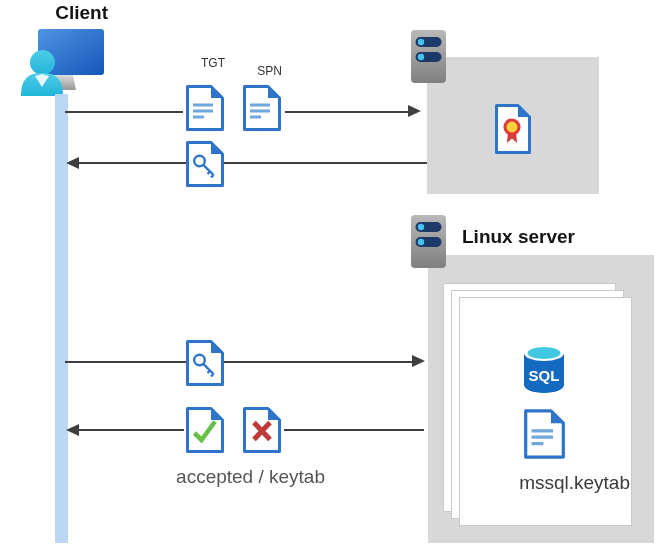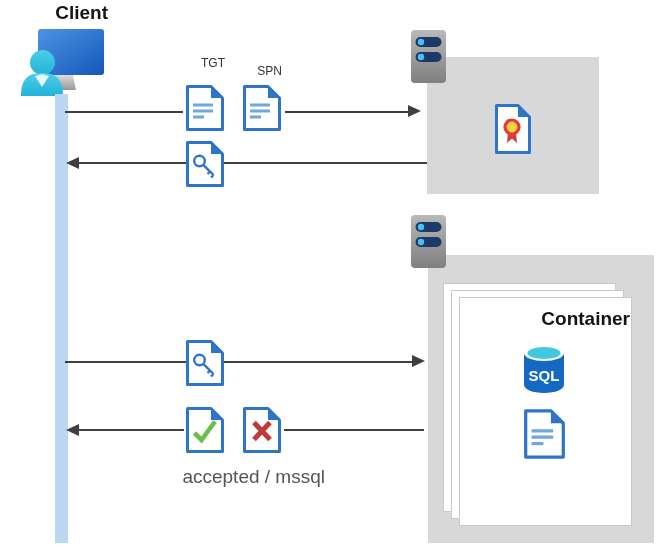--- a/index.html
+++ b/index.html
@@ -80,40 +80,41 @@
   <div class="abs panel" style="left:428px;top:255px;width:226px;height:288px;"></div>
 
   <svg class="abs" style="left:410px;top:214px;" width="37" height="55" viewBox="0 0 37 55">
     <rect x="1" y="1" width="35" height="53" rx="4" fill="url(#gSrv)"></rect>
     <rect x="5.5" y="8" width="26" height="10" rx="5" fill="#1d3968"></rect>
     <circle cx="11" cy="13" r="3.2" fill="#47c2f0"></circle>
     <rect x="5.5" y="23" width="26" height="10" rx="5" fill="#1d3968"></rect>
     <circle cx="11" cy="28" r="3.2" fill="#47c2f0"></circle>
   </svg>
 
+  <div class="abs title" style="left:462px;top:226px;width:190px;">Linux server</div>
 
   <div class="abs card" style="left:443px;top:283px;"></div>
   <div class="abs card" style="left:451px;top:290px;"></div>
   <div class="abs card" style="left:459px;top:297px;"></div>
 
-  <div class="abs title ctr" style="left:459px;top:308px;width:171px;">Container</div>
 
   <svg class="abs" style="left:521px;top:343px;" width="46" height="52" viewBox="0 0 46 52">
     <path d="M3 10 L3 42 C3 46.4 11.9 50 23 50 C34.1 50 43 46.4 43 42 L43 10 Z" fill="#1469c0"></path>
     <ellipse cx="23" cy="10" rx="20" ry="8" fill="#ffffff"></ellipse>
     <ellipse cx="23" cy="10" rx="16.5" ry="6" fill="#41c8e0"></ellipse>
     <text x="23" y="38" text-anchor="middle" font-size="15" font-weight="bold" fill="#ffffff">SQL</text>
   </svg>
 
   <svg class="abs" style="left:523px;top:407px;" width="43" height="54" viewBox="0 0 40 48">
     <path d="M2.5 2.5 L26 2.5 L37.5 14 L37.5 45.5 L2.5 45.5 Z" fill="#ffffff" stroke="#2e75c9" stroke-width="3" stroke-linejoin="round"></path>
     <path d="M26 2.5 L26 14 L37.5 14 Z" fill="#2e75c9"></path>
     <path d="M8 21 H28 M8 27 H28 M8 33 H19" stroke="#6fa7de" stroke-width="3" fill="none"></path>
   </svg>
 
+  <div class="abs filelbl ctr" style="left:459px;top:472px;width:171px;">mssql.keytab</div>
 
   <div class="abs plain ctr" style="left:185px;top:56px;width:40px;">TGT</div>
   <div class="abs plain ctr" style="left:242px;top:64px;width:40px;">SPN</div>
 
   <div>
     <div class="line" style="left:65px;top:111px;width:118px;"></div>
     <div class="line" style="left:285px;top:111px;width:124px;"></div>
     <div class="head-r" style="left:408px;top:105px;"></div>
   </div>
 
@@ -162,15 +163,15 @@
     <path d="M2.5 2.5 L26 2.5 L37.5 14 L37.5 45.5 L2.5 45.5 Z" fill="#ffffff" stroke="#2e75c9" stroke-width="3" stroke-linejoin="round"></path>
     <path d="M26 2.5 L26 14 L37.5 14 Z" fill="#2e75c9"></path>
     <path d="M9.5 27 L16.5 34 L30 15.5" stroke="#6abf4b" stroke-width="4.6" fill="none"></path>
   </svg>
   <svg class="abs" style="left:242px;top:406px;" width="40" height="48" viewBox="0 0 40 48">
     <path d="M2.5 2.5 L26 2.5 L37.5 14 L37.5 45.5 L2.5 45.5 Z" fill="#ffffff" stroke="#2e75c9" stroke-width="3" stroke-linejoin="round"></path>
     <path d="M26 2.5 L26 14 L37.5 14 Z" fill="#2e75c9"></path>
     <path d="M12 16.5 L28 33.5 M28 16.5 L12 33.5" stroke="#bf3a3a" stroke-width="5" fill="none"></path>
   </svg>
 
-  <div class="abs caption ctr" style="left:130px;top:466px;width:195px;">accepted / mssql</div>
+  <div class="abs caption ctr" style="left:130px;top:466px;width:195px;">accepted / keytab</div>
 
 </div>
 
 </body></html>

